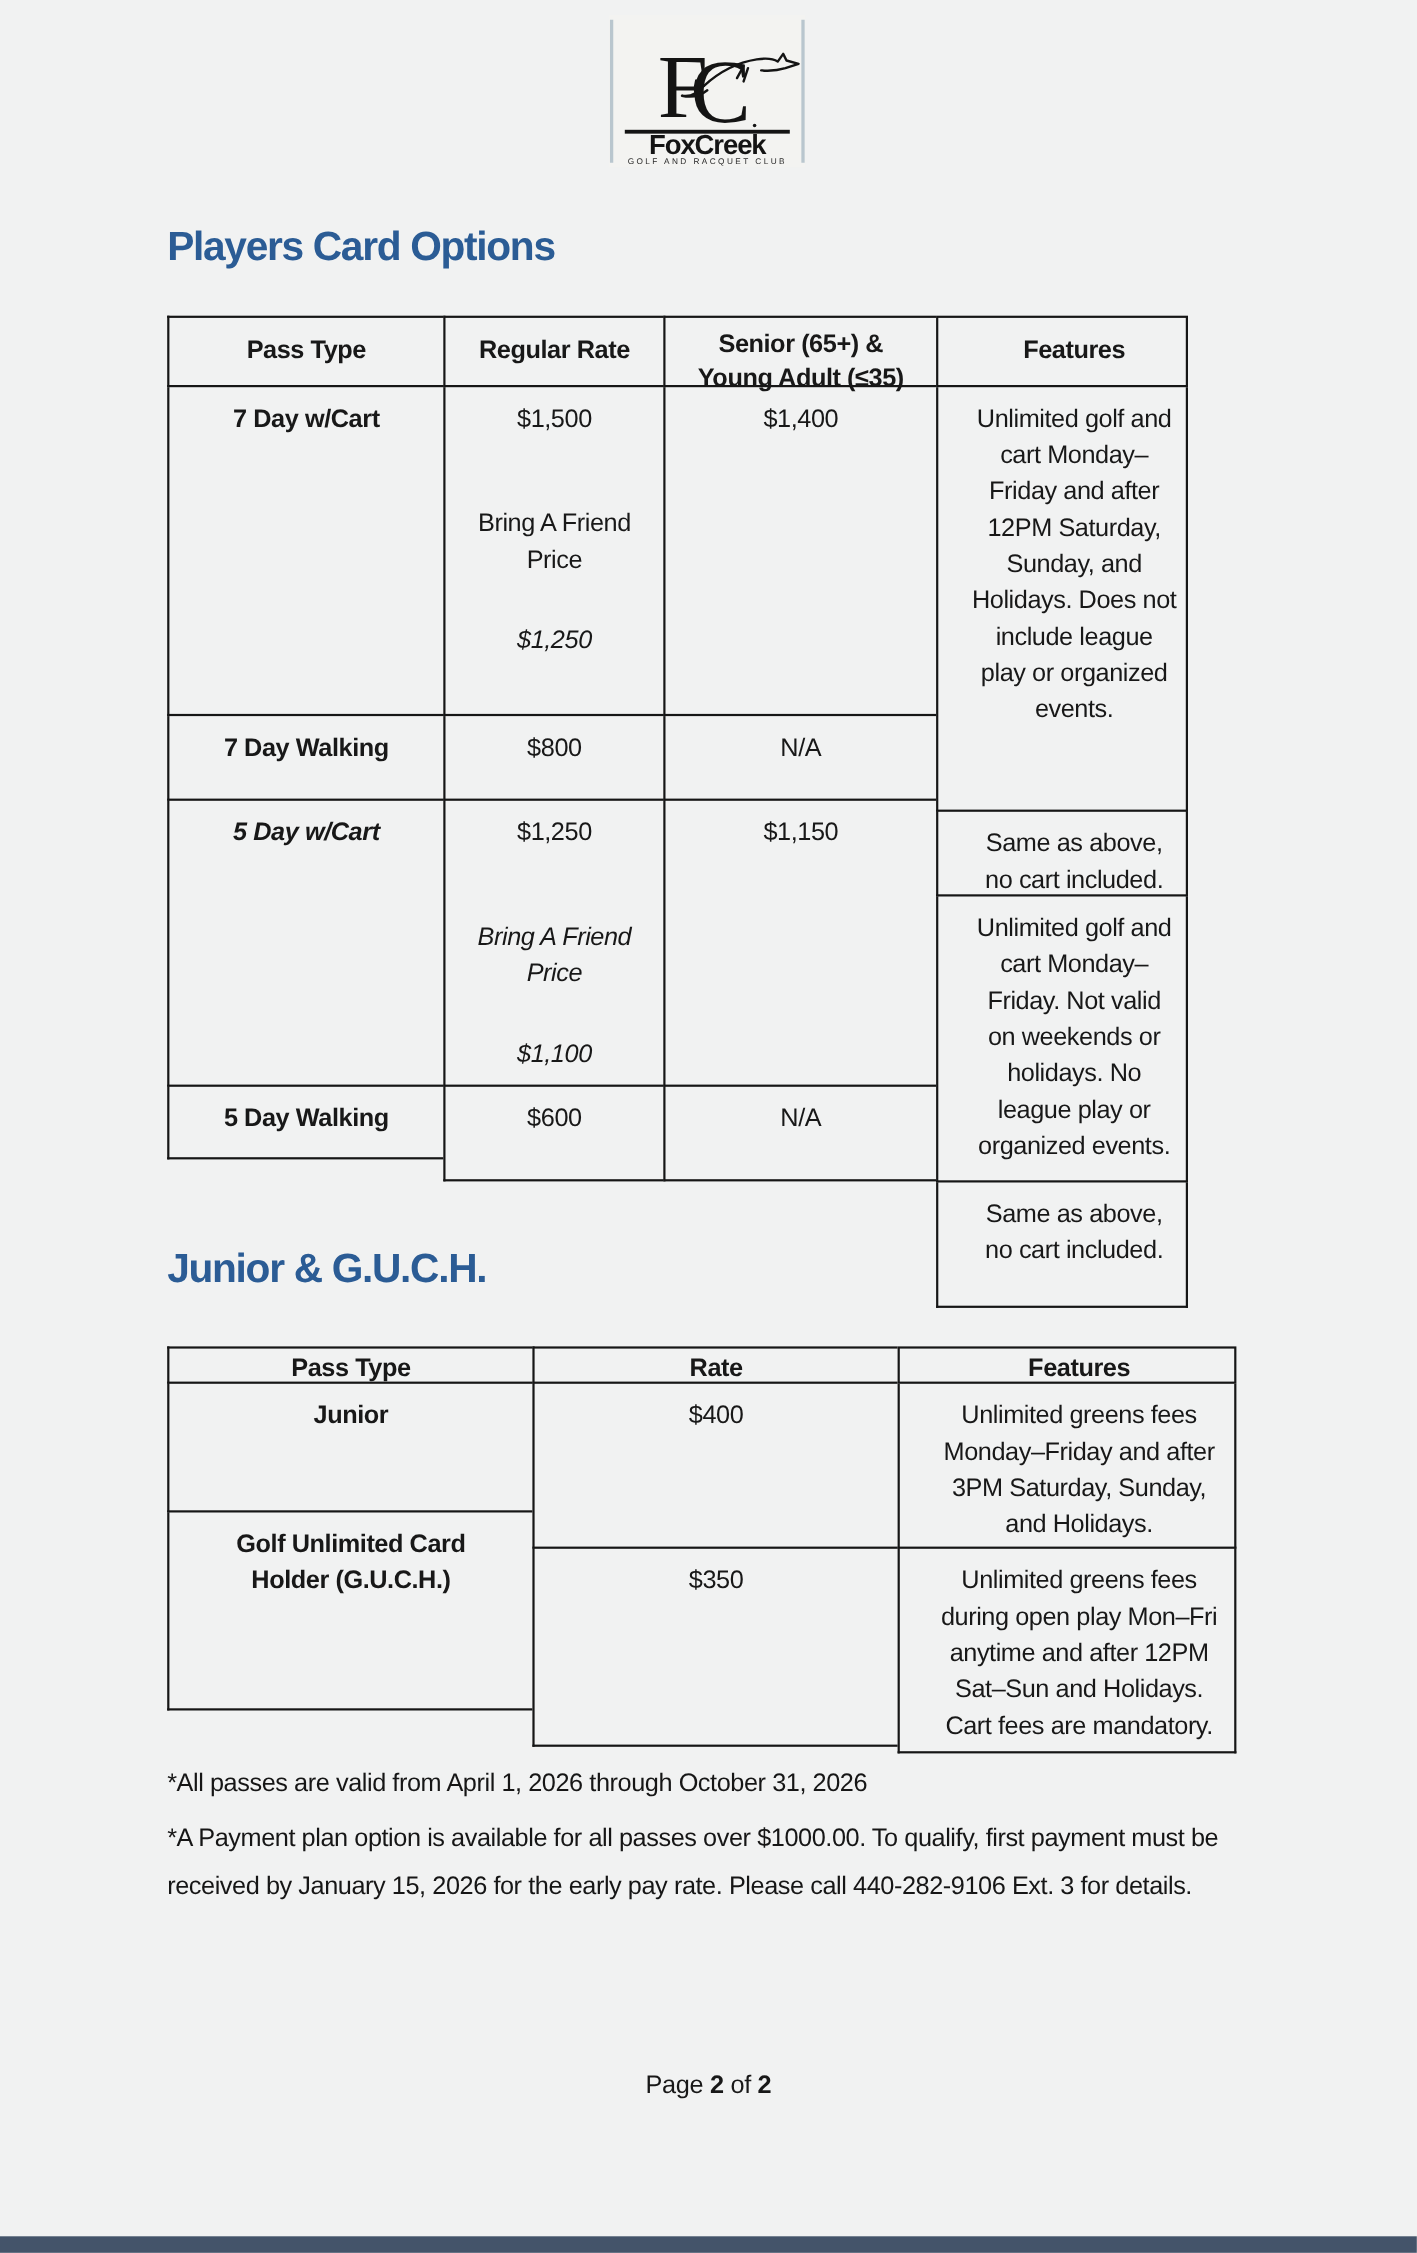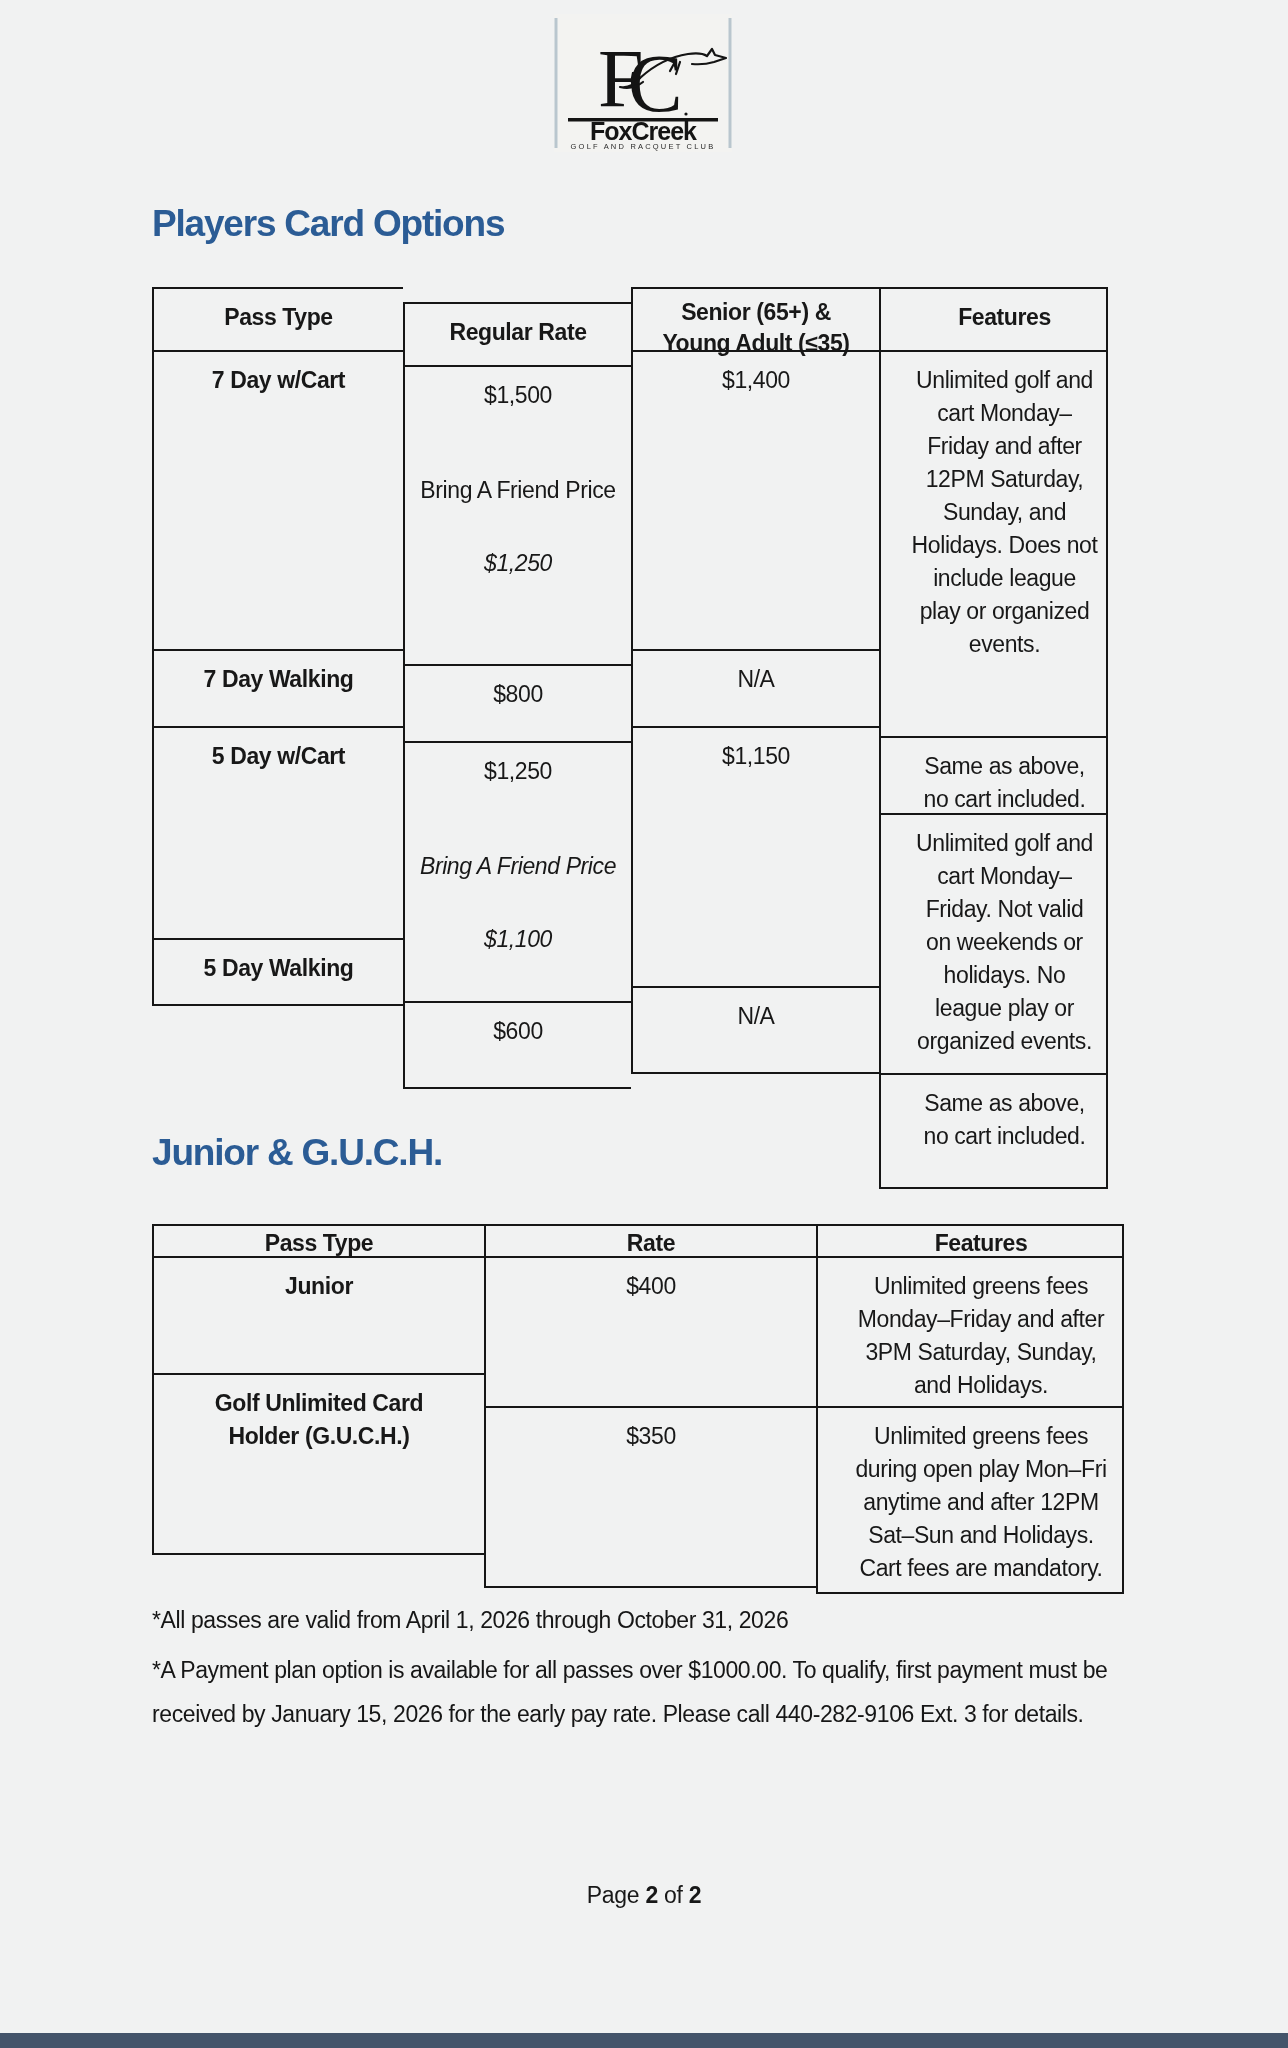--- a/index.html
+++ b/index.html
@@ -87,25 +87,25 @@
 </div>
 
 <div class="sec-title t1">Players Card Options</div>
 
 <div class="tbl tbl1">
 
   <div class="col" style="width:251px;">
     <div class="cell hd" style="height:65px;">Pass Type</div>
     <div class="cell bold" style="height:299px;">7 Day w/Cart</div>
     <div class="cell bold" style="height:77px;">7 Day Walking</div>
-    <div class="cell bold" style="height:212px;">5 Day w/Cart</div>
+    <div class="cell bold" style="height:260px;font-style:italic;">5 Day w/Cart</div>
     <div class="cell bold" style="height:66px;">5 Day Walking</div>
   </div>
 
-  <div class="col" style="width:228px;margin-top:15px;">
+  <div class="col" style="width:200px;">
     <div class="cell hd" style="height:65px;">Regular Rate</div>
     <div class="cell" style="height:299px;">
       <div>$1,500</div>
       <div class="friend-label">Bring A Friend Price</div>
       <div class="friend-price ital">$1,250</div>
     </div>
     <div class="cell" style="height:77px;">$800</div>
     <div class="cell" style="height:260px;">
       <div>$1,250</div>
       <div class="friend-label ital">Bring A Friend Price</div>

